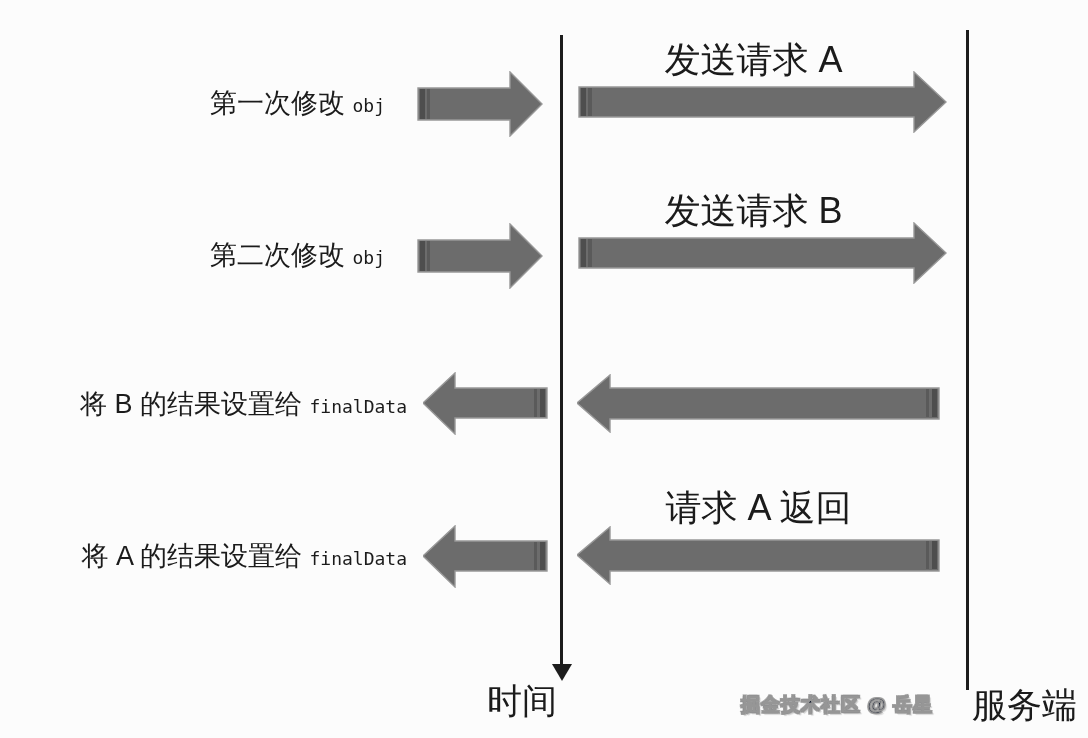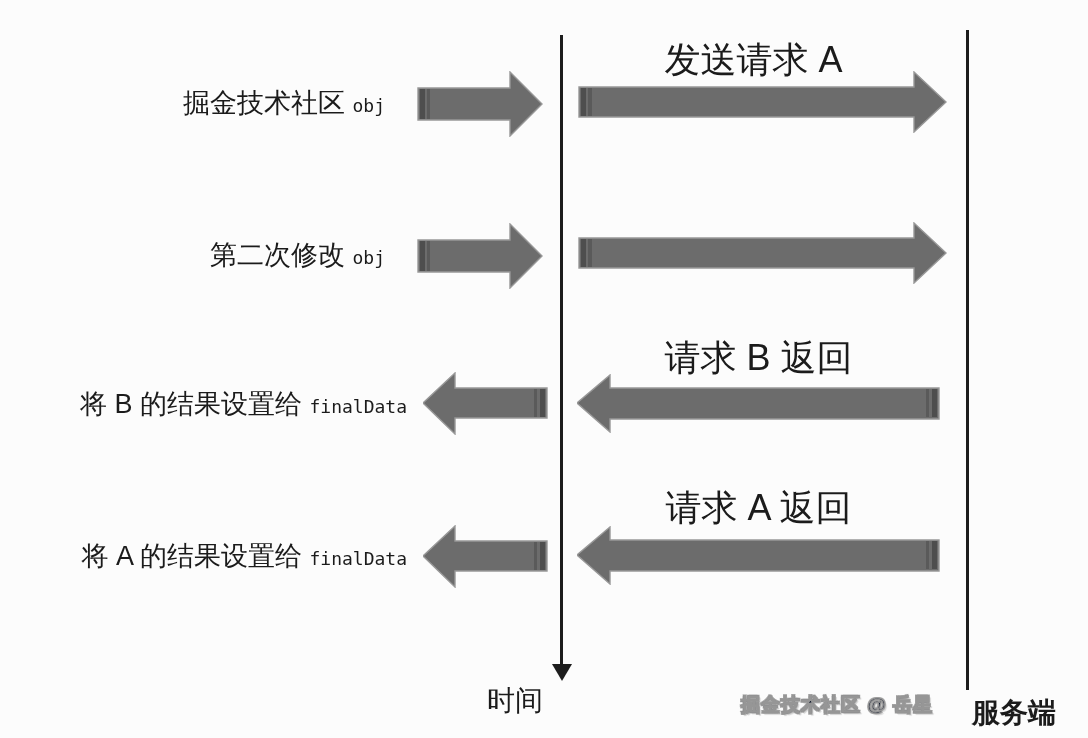--- a/index.html
+++ b/index.html
@@ -32,27 +32,27 @@
   .timeline-head{
     position:absolute;left:552px;top:664px;
     width:0;height:0;
     border-left:10px solid transparent;
     border-right:10px solid transparent;
     border-top:17px solid var(--line-color);
   }
   
   .caption{
     position:absolute;
-    font-size:28px;
+    font-size:35px;
     line-height:34px;
     white-space:nowrap;
     color:var(--text-color);
   }
   .timeline-label{left:487px;top:684px;}
-  .server-label{left:972px;top:688px;font-weight:700;z-index:1;margin-top:8px;}
+  .server-label{left:972px;top:688px;font-weight:400;z-index:1;}
   .watermark{
     position:absolute;left:741px;top:688px;
     font-size:19px;line-height:34px;font-weight:bold;
     letter-spacing:1px;white-space:nowrap;
     color:#0f172a;
     -webkit-text-stroke:1px var(--watermark-stroke);
     text-shadow:-1px -1px 0 #a6a6a6, 1px -1px 0 #a6a6a6,
                 -1px 1px 0 #a6a6a6, 1px 1px 0 #a6a6a6,
                 2px 2px 1px #d2d2d2;
     z-index:2;
@@ -110,21 +110,21 @@
 <div class="canvas">
 
   <div class="vline timeline"></div>
   <div class="timeline-head"></div>
   <div class="caption timeline-label">时间</div>
 
   <div class="vline serverline"></div>
   <div class="caption server-label">服务端</div>
   <div class="watermark">掘金技术社区 @ 岳星</div>
 
-  <div class="side-label side-r1"><span>掘金技术社区 </span><span class="code">obj</span></div>
+  <div class="side-label side-r1"><span>第一次修改 </span><span class="code">obj</span></div>
   <svg class="arrow ashort-r1" width="126" height="66" viewBox="0 0 126 66">
     <polygon points="1,17 93,17 93,1 125,33 93,65 93,49 1,49"></polygon>
     <rect class="t1" x="3" y="18" width="5" height="30"></rect>
     <rect class="t2" x="10" y="18" width="3" height="30"></rect>
   </svg>
   <svg class="arrow along-r1" width="369" height="62" viewBox="0 0 369 62">
     <polygon points="1,16 336,16 336,1 368,31 336,61 336,46 1,46"></polygon>
     <rect class="t1" x="3" y="17" width="5" height="28"></rect>
     <rect class="t2" x="10" y="17" width="4" height="28"></rect>
   </svg>
@@ -134,33 +134,33 @@
   <svg class="arrow ashort-r2" width="126" height="66" viewBox="0 0 126 66">
     <polygon points="1,17 93,17 93,1 125,33 93,65 93,49 1,49"></polygon>
     <rect class="t1" x="3" y="18" width="5" height="30"></rect>
     <rect class="t2" x="10" y="18" width="3" height="30"></rect>
   </svg>
   <svg class="arrow along-r2" width="369" height="62" viewBox="0 0 369 62">
     <polygon points="1,16 336,16 336,1 368,31 336,61 336,46 1,46"></polygon>
     <rect class="t1" x="3" y="17" width="5" height="28"></rect>
     <rect class="t2" x="10" y="17" width="4" height="28"></rect>
   </svg>
+  <div class="arrow-label alabel-r2">发送请求 B</div>
 
   <div class="side-label side-r3"><span>将 B 的结果设置给 </span><span class="code">finalData</span></div>
   <svg class="arrow ashort-r3" width="125" height="63" viewBox="0 0 125 63">
     <polygon points="124,16 32,16 32,1 0,31 32,62 32,46 124,46"></polygon>
     <rect class="t1" x="117" y="17" width="5" height="28"></rect>
     <rect class="t2" x="111" y="17" width="3" height="28"></rect>
   </svg>
   <svg class="arrow along-r3" width="363" height="59" viewBox="0 0 363 59">
     <polygon points="362,14 33,14 33,1 0,29 33,58 33,45 362,45"></polygon>
     <rect class="t1" x="355" y="15" width="5" height="28"></rect>
     <rect class="t2" x="349" y="15" width="3" height="28"></rect>
   </svg>
-  <div class="arrow-label alabel-r3">请求 B 返回</div>
 
   <div class="side-label side-r4"><span>将 A 的结果设置给 </span><span class="code">finalData</span></div>
   <svg class="arrow ashort-r4" width="125" height="63" viewBox="0 0 125 63">
     <polygon points="124,16 32,16 32,1 0,31 32,62 32,46 124,46"></polygon>
     <rect class="t1" x="117" y="17" width="5" height="28"></rect>
     <rect class="t2" x="111" y="17" width="3" height="28"></rect>
   </svg>
   <svg class="arrow along-r4" width="363" height="59" viewBox="0 0 363 59">
     <polygon points="362,14 33,14 33,1 0,29 33,58 33,45 362,45"></polygon>
     <rect class="t1" x="355" y="15" width="5" height="28"></rect>

